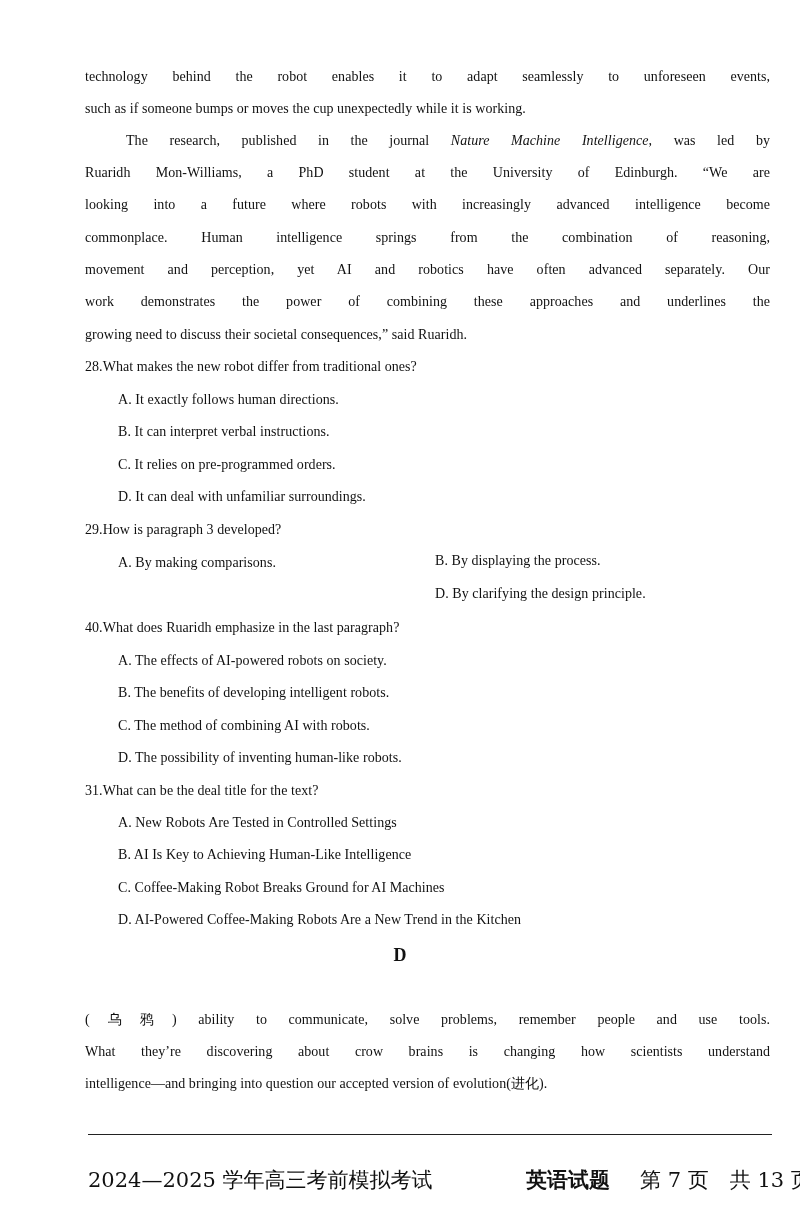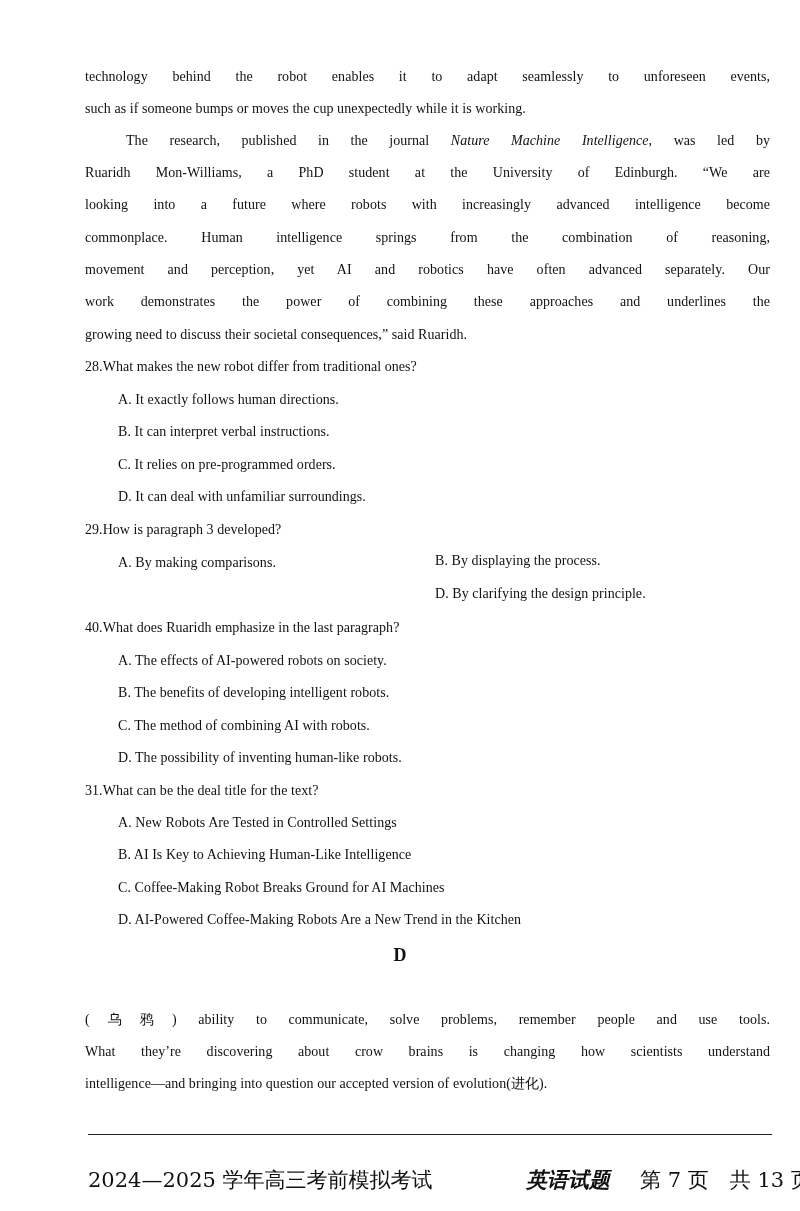--- a/index.html
+++ b/index.html
@@ -28,21 +28,21 @@
   .footer-rule {
     position: absolute; left: 88px; top: 1134px; width: 684px; height: 0;
     border-top: 1.6px solid #222;
   }
   .footer {
     position: absolute; top: 1156px; font-size: 21px; line-height: 22px; white-space: nowrap;
     font-family: "DejaVu Serif", "Liberation Serif", serif;
     margin-top: 13px;
   }
   .footer-left { left: 88px; }
-  .footer-subject { left: 526px; font-weight: bold; font-family: "DejaVu Sans", sans-serif; font-style: italic; }
+  .footer-subject { left: 526px; font-weight: bold; font-family: "DejaVu Sans", sans-serif; }
   .footer-page { left: 640px; }
 </style>
 </head>
 <body>
 
 <div class="page">
 
   <div class="line just" style="top:65px">technology behind the robot enables it to adapt seamlessly to unforeseen events,</div>
   <div class="line" style="top:97px">such as if someone bumps or moves the cup unexpectedly while it is working.</div>
 

